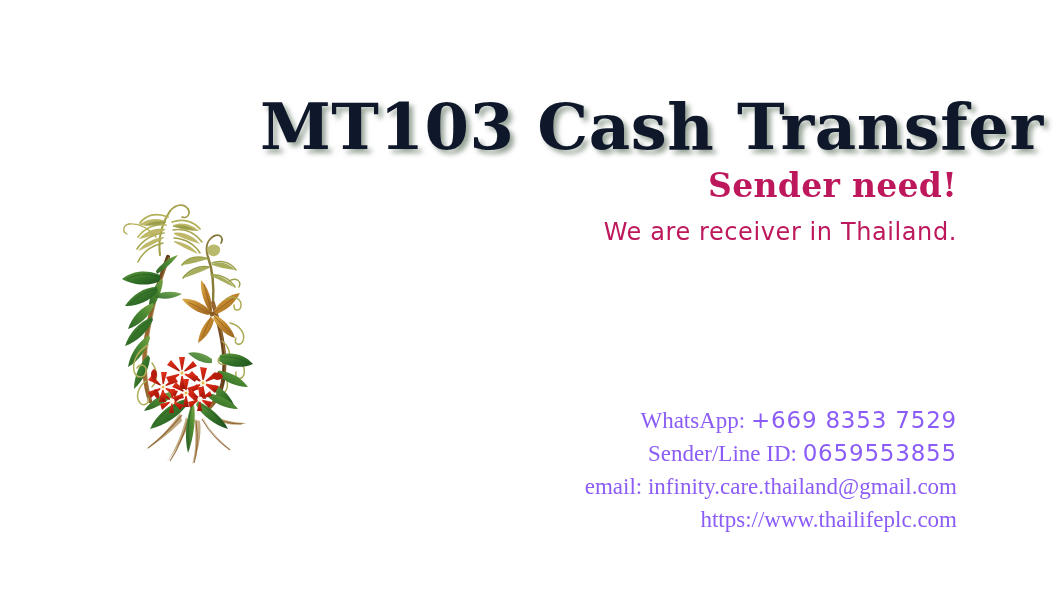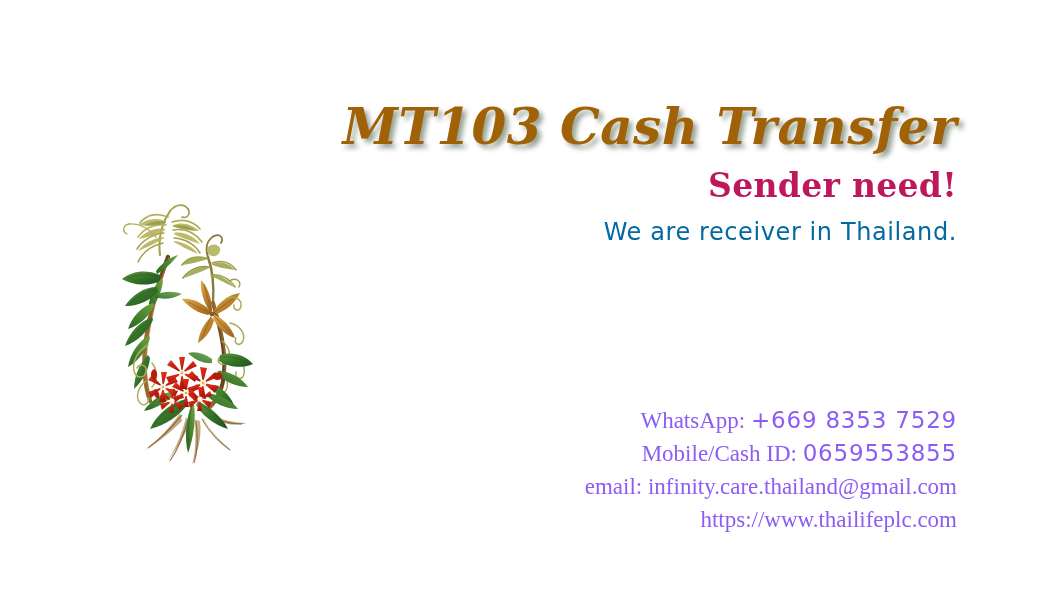--- a/index.html
+++ b/index.html
@@ -30,45 +30,44 @@
   .title-block {
     position: absolute;
     left: 260px;
     top: 96px;
     width: 697px;
     text-align: right;
   }
   #main-title {
     font-family: "DejaVu Serif", "Liberation Serif", serif;
     font-weight: bold;
-    font-size: 50px;
+    font-size: 64px;
     line-height: 62px;
-    color: #a16207;
+    color: #0f172a;
     letter-spacing: 0.5px;
     text-shadow: 4px 4px 5px rgba(90,110,90,0.62);
     white-space: nowrap;
-    font-style: italic;
   }
   #sub-title {
     margin-top: 8px;
     font-family: "DejaVu Serif", "Liberation Serif", serif;
     font-weight: bold;
     font-size: 33px;
     line-height: 40px;
     color: #be185d;
     letter-spacing: 0.3px;
     white-space: nowrap;
   }
   #tagline {
     margin-top: 11px;
     font-family: "DejaVu Sans", sans-serif;
     font-weight: 400;
     font-size: 24px;
     line-height: 30px;
-    color: #0369a1;
+    color: #be185d;
     letter-spacing: 0.6px;
     white-space: nowrap;
   }
 
   
   #contact-block {
     position: absolute;
     left: 480px;
     top: 404px;
     width: 477px;
@@ -358,21 +357,21 @@
     <div id="sub-title">Sender need!</div>
     <div id="tagline">We are receiver in Thailand.</div>
   </div>
 
   <div id="contact-block">
     <div class="contact-line">
       <span class="label">WhatsApp:</span>
       <span class="value-num">+669 8353 7529</span>
     </div>
     <div class="contact-line">
-      <span class="label">Mobile/Cash ID:</span>
+      <span class="label">Sender/Line ID:</span>
       <span class="value-num">0659553855</span>
     </div>
     <div class="contact-line">
       <span class="label">email:</span>
       <span class="value-text">infinity.care.thailand@gmail.com</span>
     </div>
     <div class="contact-line">
       <span class="value-text">https://www.thailifeplc.com</span>
     </div>
   </div>

